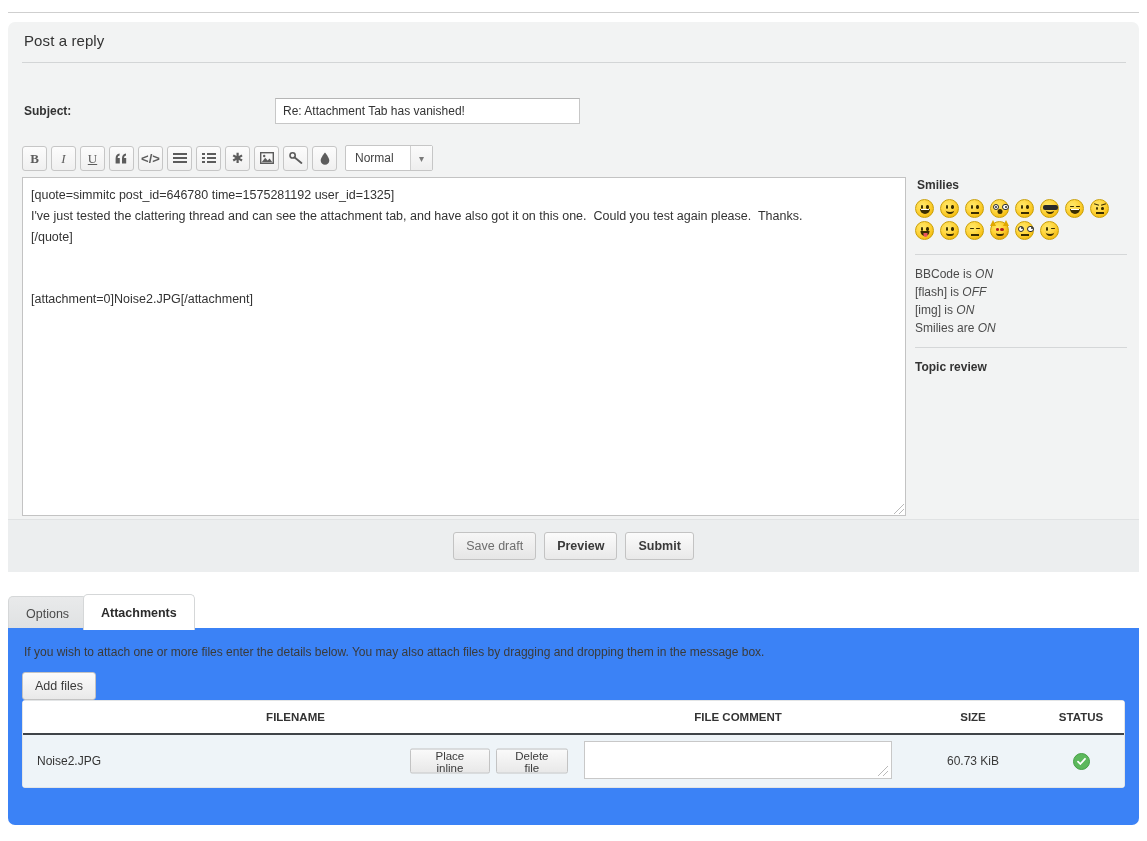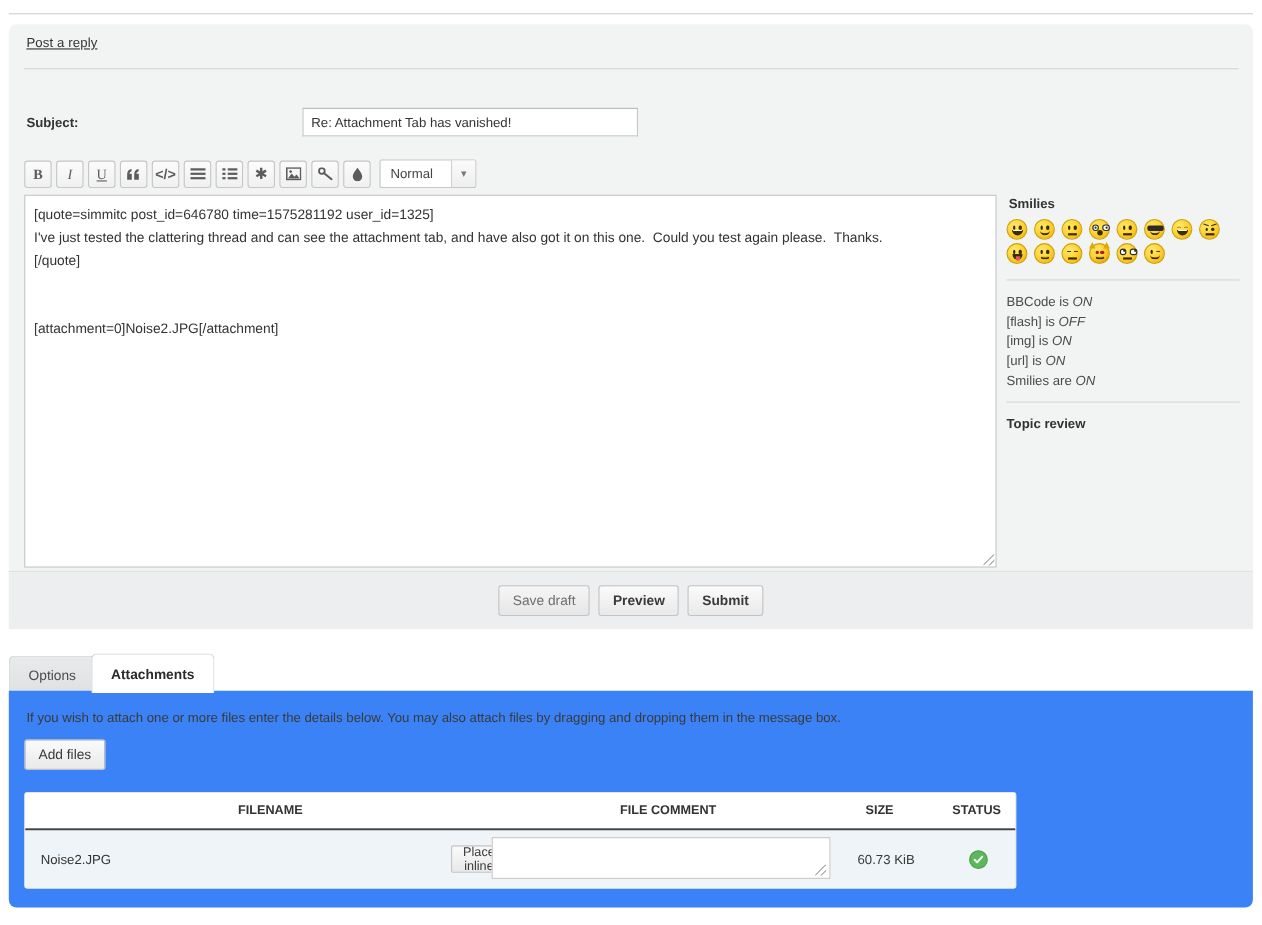--- a/index.html
+++ b/index.html
@@ -26,21 +26,21 @@
   }
 
   
   .post-panel {
     position: absolute; left: 8px; top: 22px; width: 1131px; height: 542px;
     background: #f2f3f3;
     border-radius: 7px 7px 0 0;
   }
   .panel-title {
     position: absolute; left: 16px; top: 10px;
-    font-size: 12px; color: #333333; letter-spacing: .1px; text-decoration: underline;
+    font-size: 15px; color: #333333; letter-spacing: .1px;
   }
   .panel-title-rule {
     position: absolute; left: 14px; top: 40px; width: 1104px; height: 0;
     border-top: 1px solid #d3d5d6;
   }
 
   
   .subject-label {
     position: absolute; left: 16px; top: 82px;
     font-weight: bold; font-size: 12px; color: #333;
@@ -263,21 +263,21 @@
     border-radius: 0 0 7px 7px;
   }
   .att-intro {
     position: absolute; left: 16px; top: 17px;
     font-size: 12px; color: #3a3a3a;
   }
   .add-files-btn {
     position: absolute; left: 14px; top: 44px;
   }
   .att-table {
-    position: absolute; left: 14px; top: 92px; width: 902px;
+    position: absolute; left: 14px; top: 72px; width: 1103px;
     background: #ffffff;
     border: 1px solid #e3e5e6;
     border-radius: 3px;
   }
   .att-head {
     display: flex; align-items: center;
     height: 34px;
     border-bottom: 2px solid #3f4448;
     background: #ffffff;
   }
@@ -514,21 +514,20 @@
             <i class="mouth m-smile"></i>
           </span>
       </div>
 
       <div class="side-rule"></div>
 
       <div class="bb-status">
         <div><span>BBCode is</span> <i>ON</i></div>
         <div><span>[flash] is</span> <i>OFF</i></div>
         <div><span>[img] is</span> <i>ON</i></div>
-        <div><span>[url] is</span> <i>ON</i></div>
         <div><span>Smilies are</span> <i>ON</i></div>
       </div>
 
       <div class="side-rule2"></div>
       <div class="topic-review-h">Topic review</div>
     </div>
   </div>
 
   <div class="submit-bar">
     <button class="btn muted">Save draft</button>

